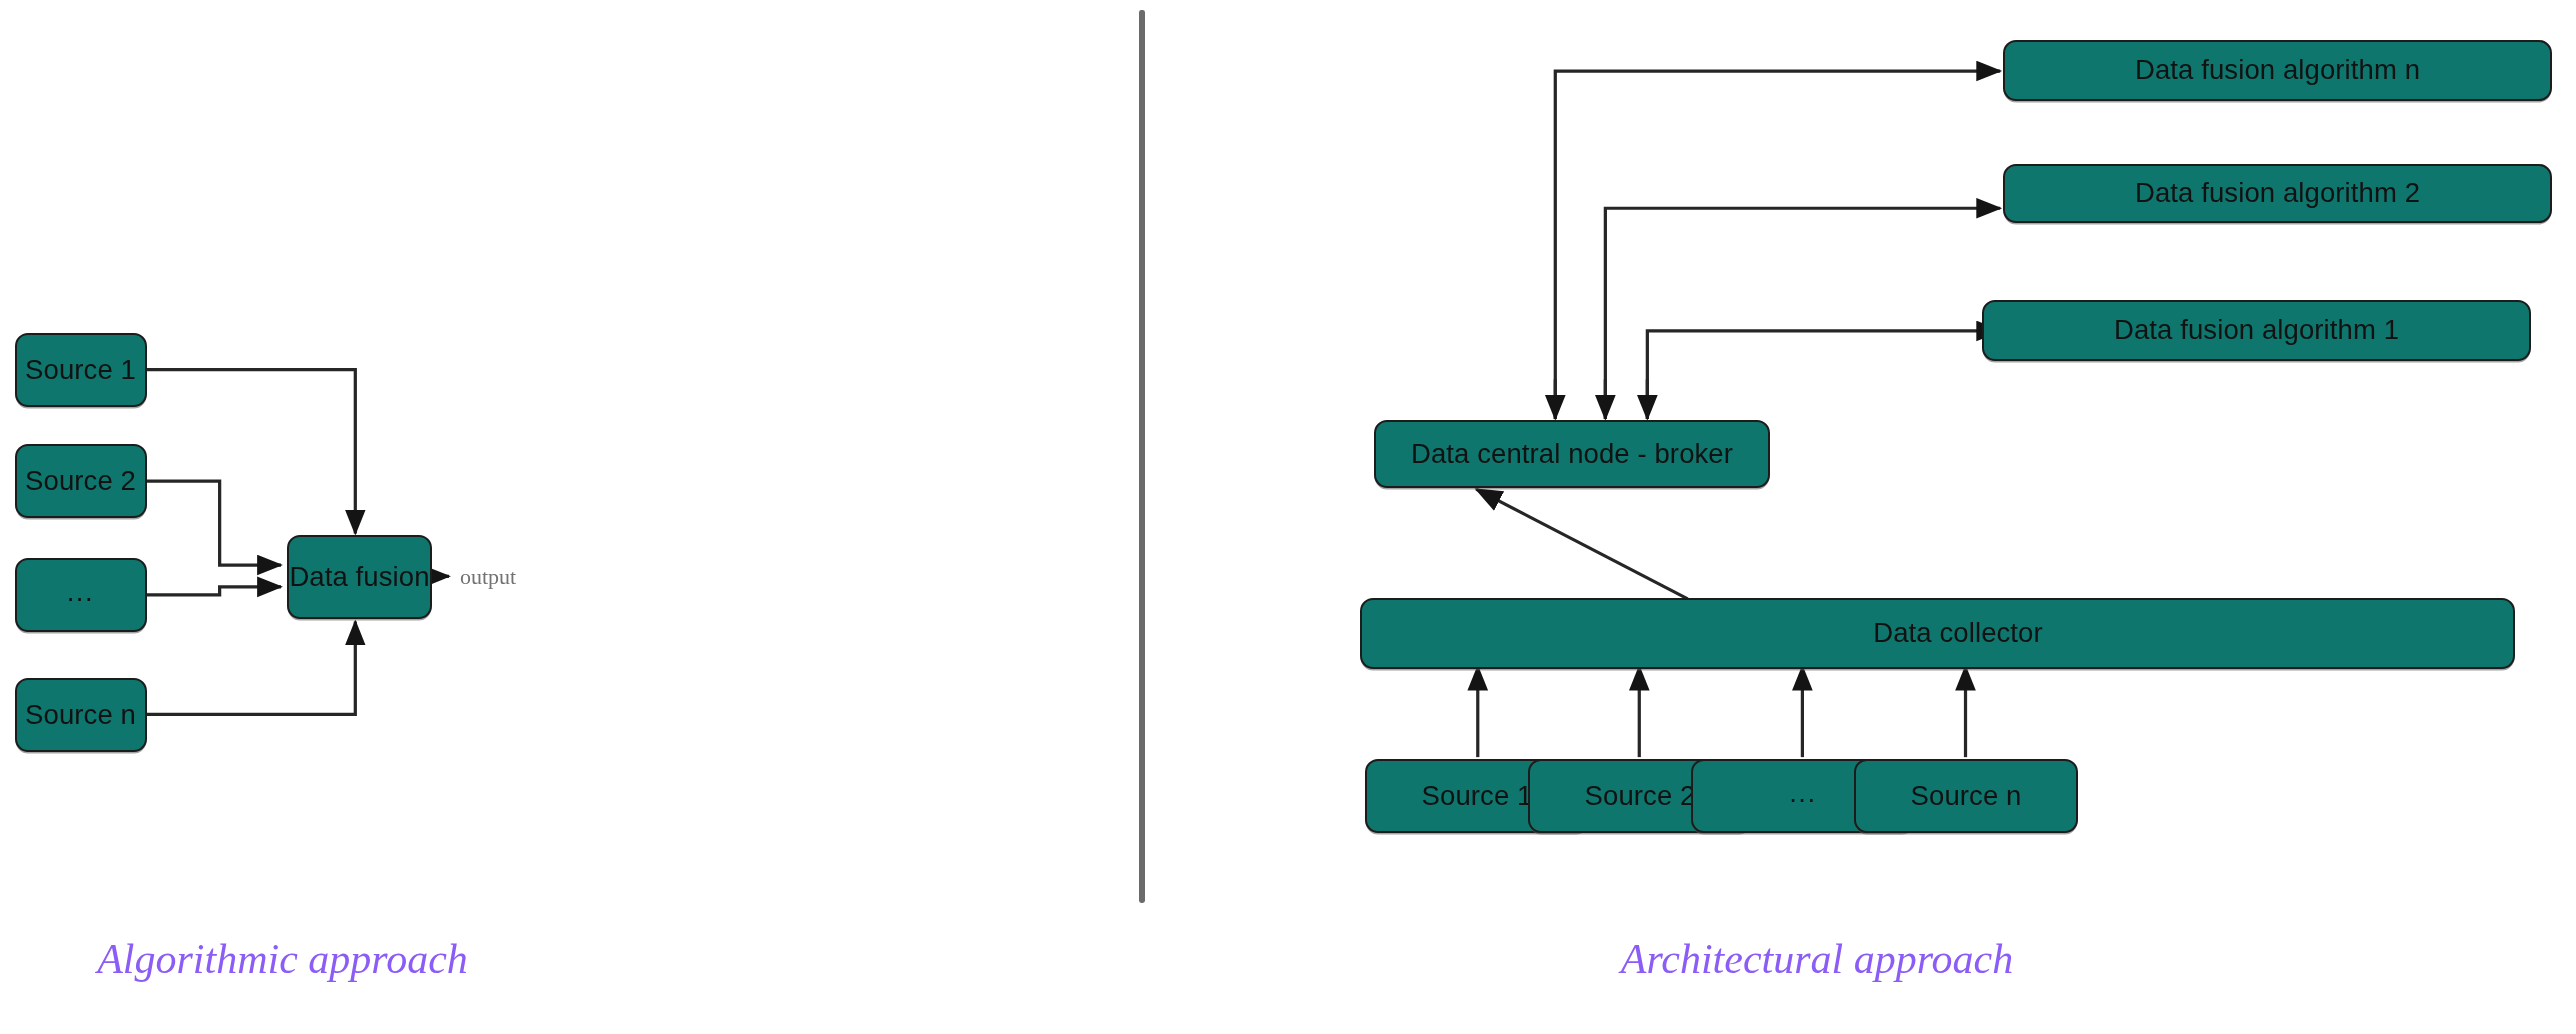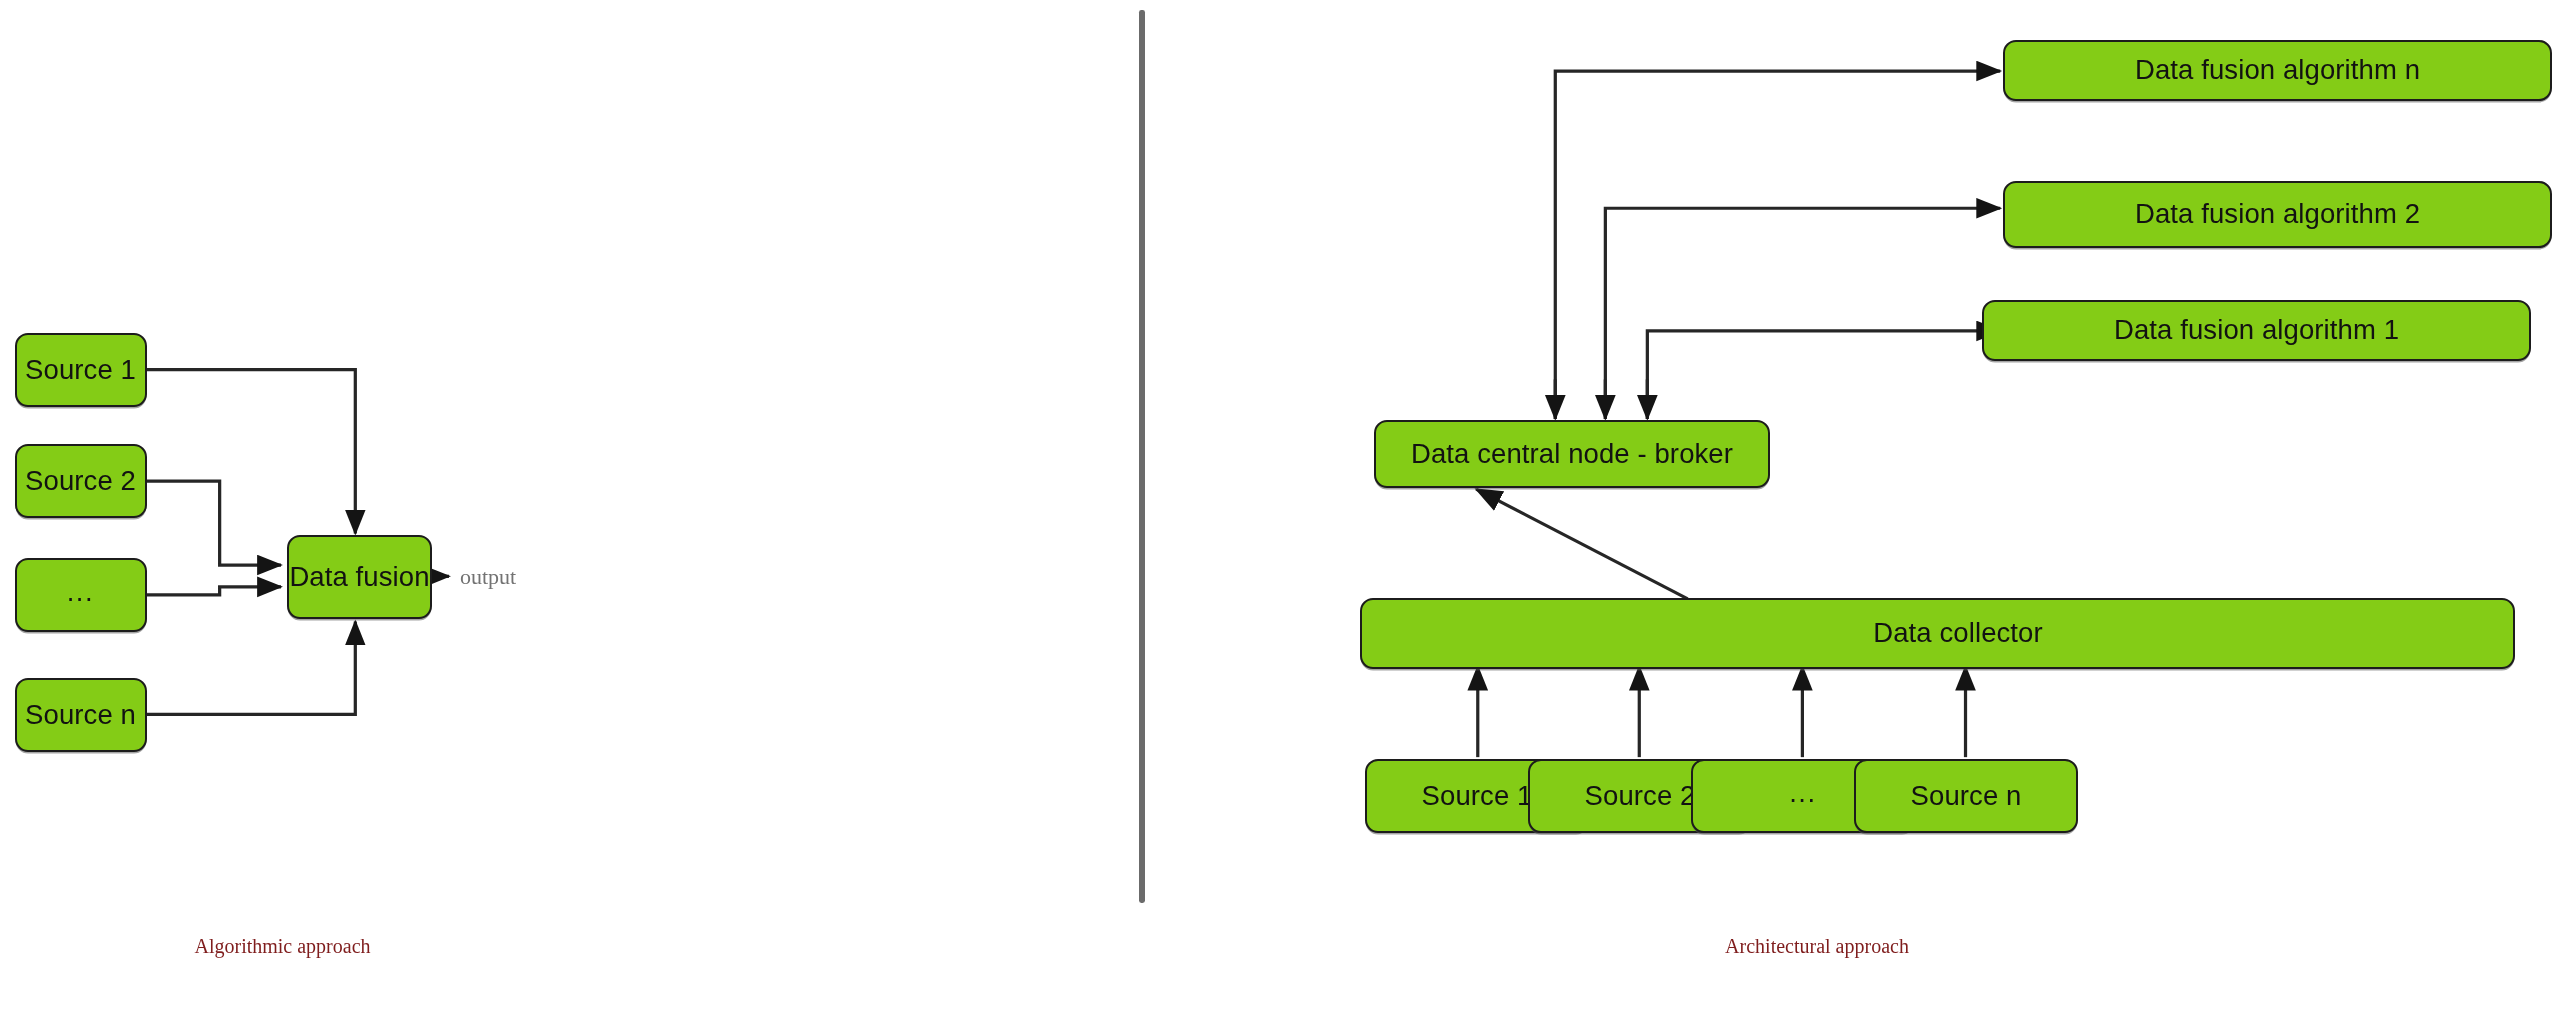--- a/index.html
+++ b/index.html
@@ -21,21 +21,21 @@
     position:absolute;
     left:0; top:0;
     width:2576px;
     height:1034px;
     pointer-events:none;
   }
   
   .node{
     position:absolute;
     box-sizing:border-box;
-    background:#84cc16;
+    background:#0f766e;
     border:2px solid #1c1c1c;
     border-radius:13px;
     display:flex;
     align-items:center;
     justify-content:center;
     text-align:center;
     box-shadow:0 2.4px 0 -0.8px rgba(90,90,90,.55);
   }
   .node .lbl{
     font-family:"Liberation Sans", sans-serif;
@@ -56,22 +56,23 @@
   .plain-label{
     position:absolute;
     font-family:"Liberation Serif", serif;
     font-size:22px;
     color:#737373;
     white-space:nowrap;
   }
   .caption{
     position:absolute;
     font-family:"Liberation Serif", serif;
-    font-size:20px;
-    color:#7f1d1d;
+    font-style:italic;
+    font-size:42px;
+    color:#8b5cf6;
     white-space:nowrap;
     text-align:center;
   }
   
   .divider{
     position:absolute;
     background:#6b6b6b;
     width:5.7px;
     border-radius:2.4px;
   }
@@ -145,21 +146,21 @@
   </div>
 
   <div class="plain-label" style="left:460px; top:564px;">output</div>
 
   <div class="caption" style="left:0px; top:935px; width:565px;">Algorithmic approach</div>
 
   <div class="node wide" style="left:2003px; top:40px; width:549px; height:61px;">
     <span class="lbl">Data fusion algorithm n</span>
   </div>
 
-  <div class="node wide" style="left:2003px; top:181px; width:549px; height:67px;">
+  <div class="node wide" style="left:2003px; top:164px; width:549px; height:59px;">
     <span class="lbl">Data fusion algorithm 2</span>
   </div>
 
   <div class="node wide" style="left:1982px; top:300px; width:549px; height:61px;">
     <span class="lbl">Data fusion algorithm 1</span>
   </div>
 
   <div class="node wide" style="left:1374px; top:420px; width:396px; height:68px;">
     <span class="lbl">Data central node - broker</span>
   </div>

